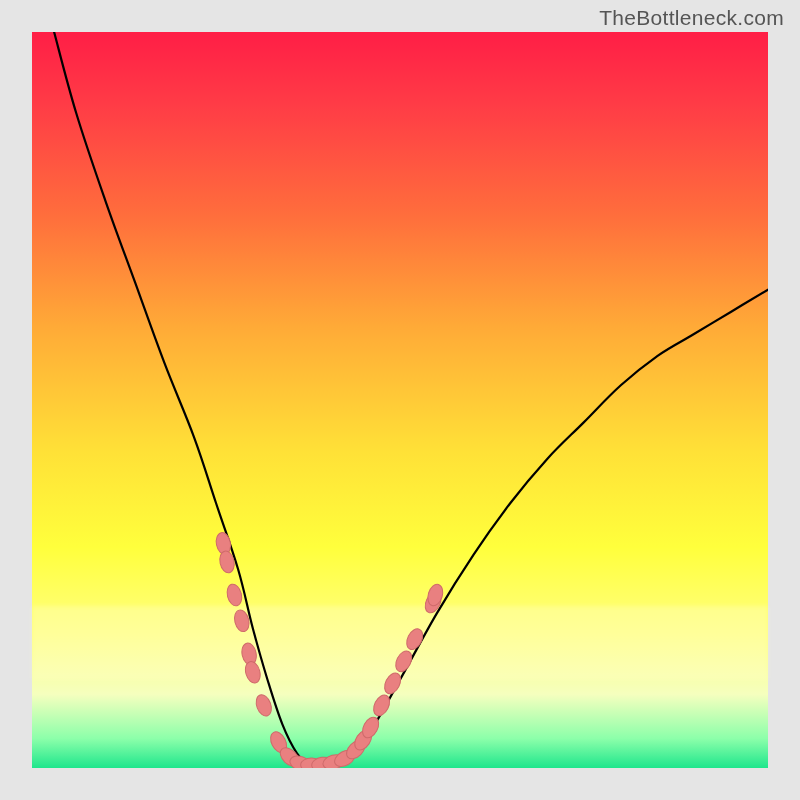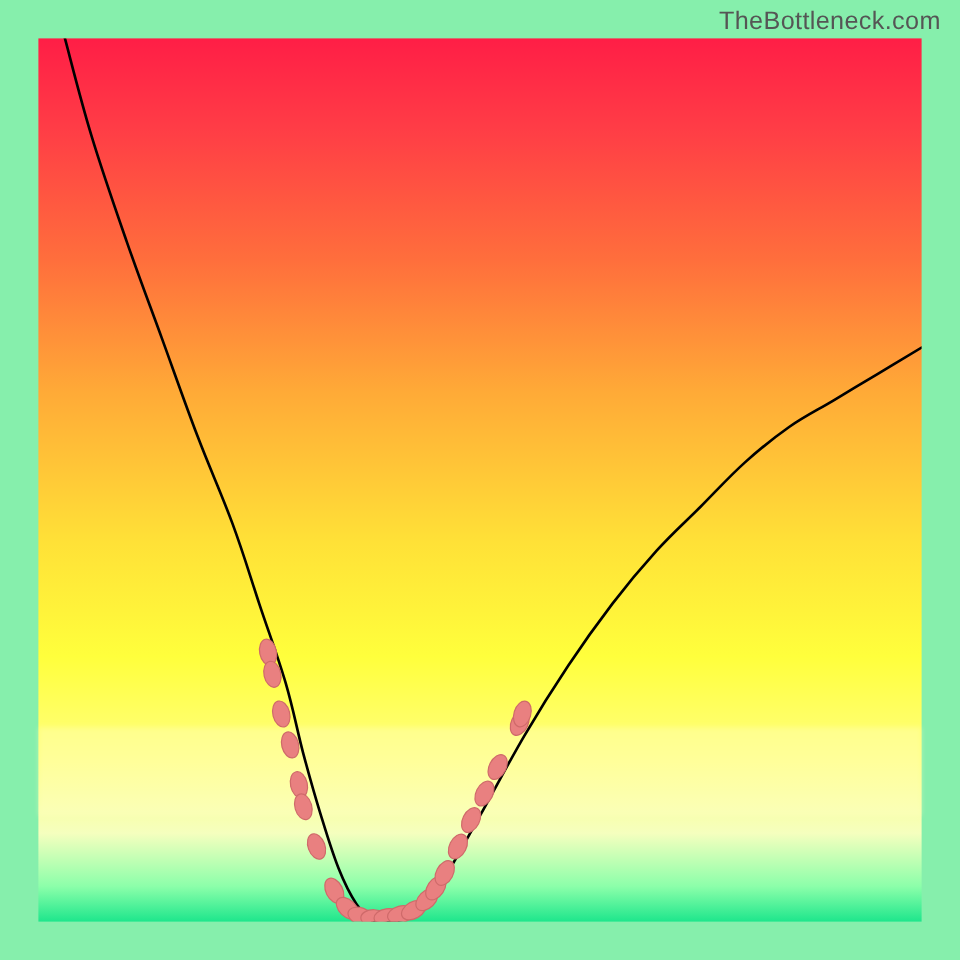--- a/index.html
+++ b/index.html
@@ -10,21 +10,21 @@
     background: #000;
     overflow: hidden;
     font-family: Arial, Helvetica, sans-serif;
   }
   .frame {
     position: absolute;
     top: 0;
     left: 0;
     width: 800px;
     height: 800px;
-    background: #86efac;
+    background: #e5e5e5;
   }
   .plot-area {
     position: absolute;
     top: 32px;
     left: 32px;
     width: 736px;
     height: 736px;
   }
   .gradient-bg {
     position: absolute;

